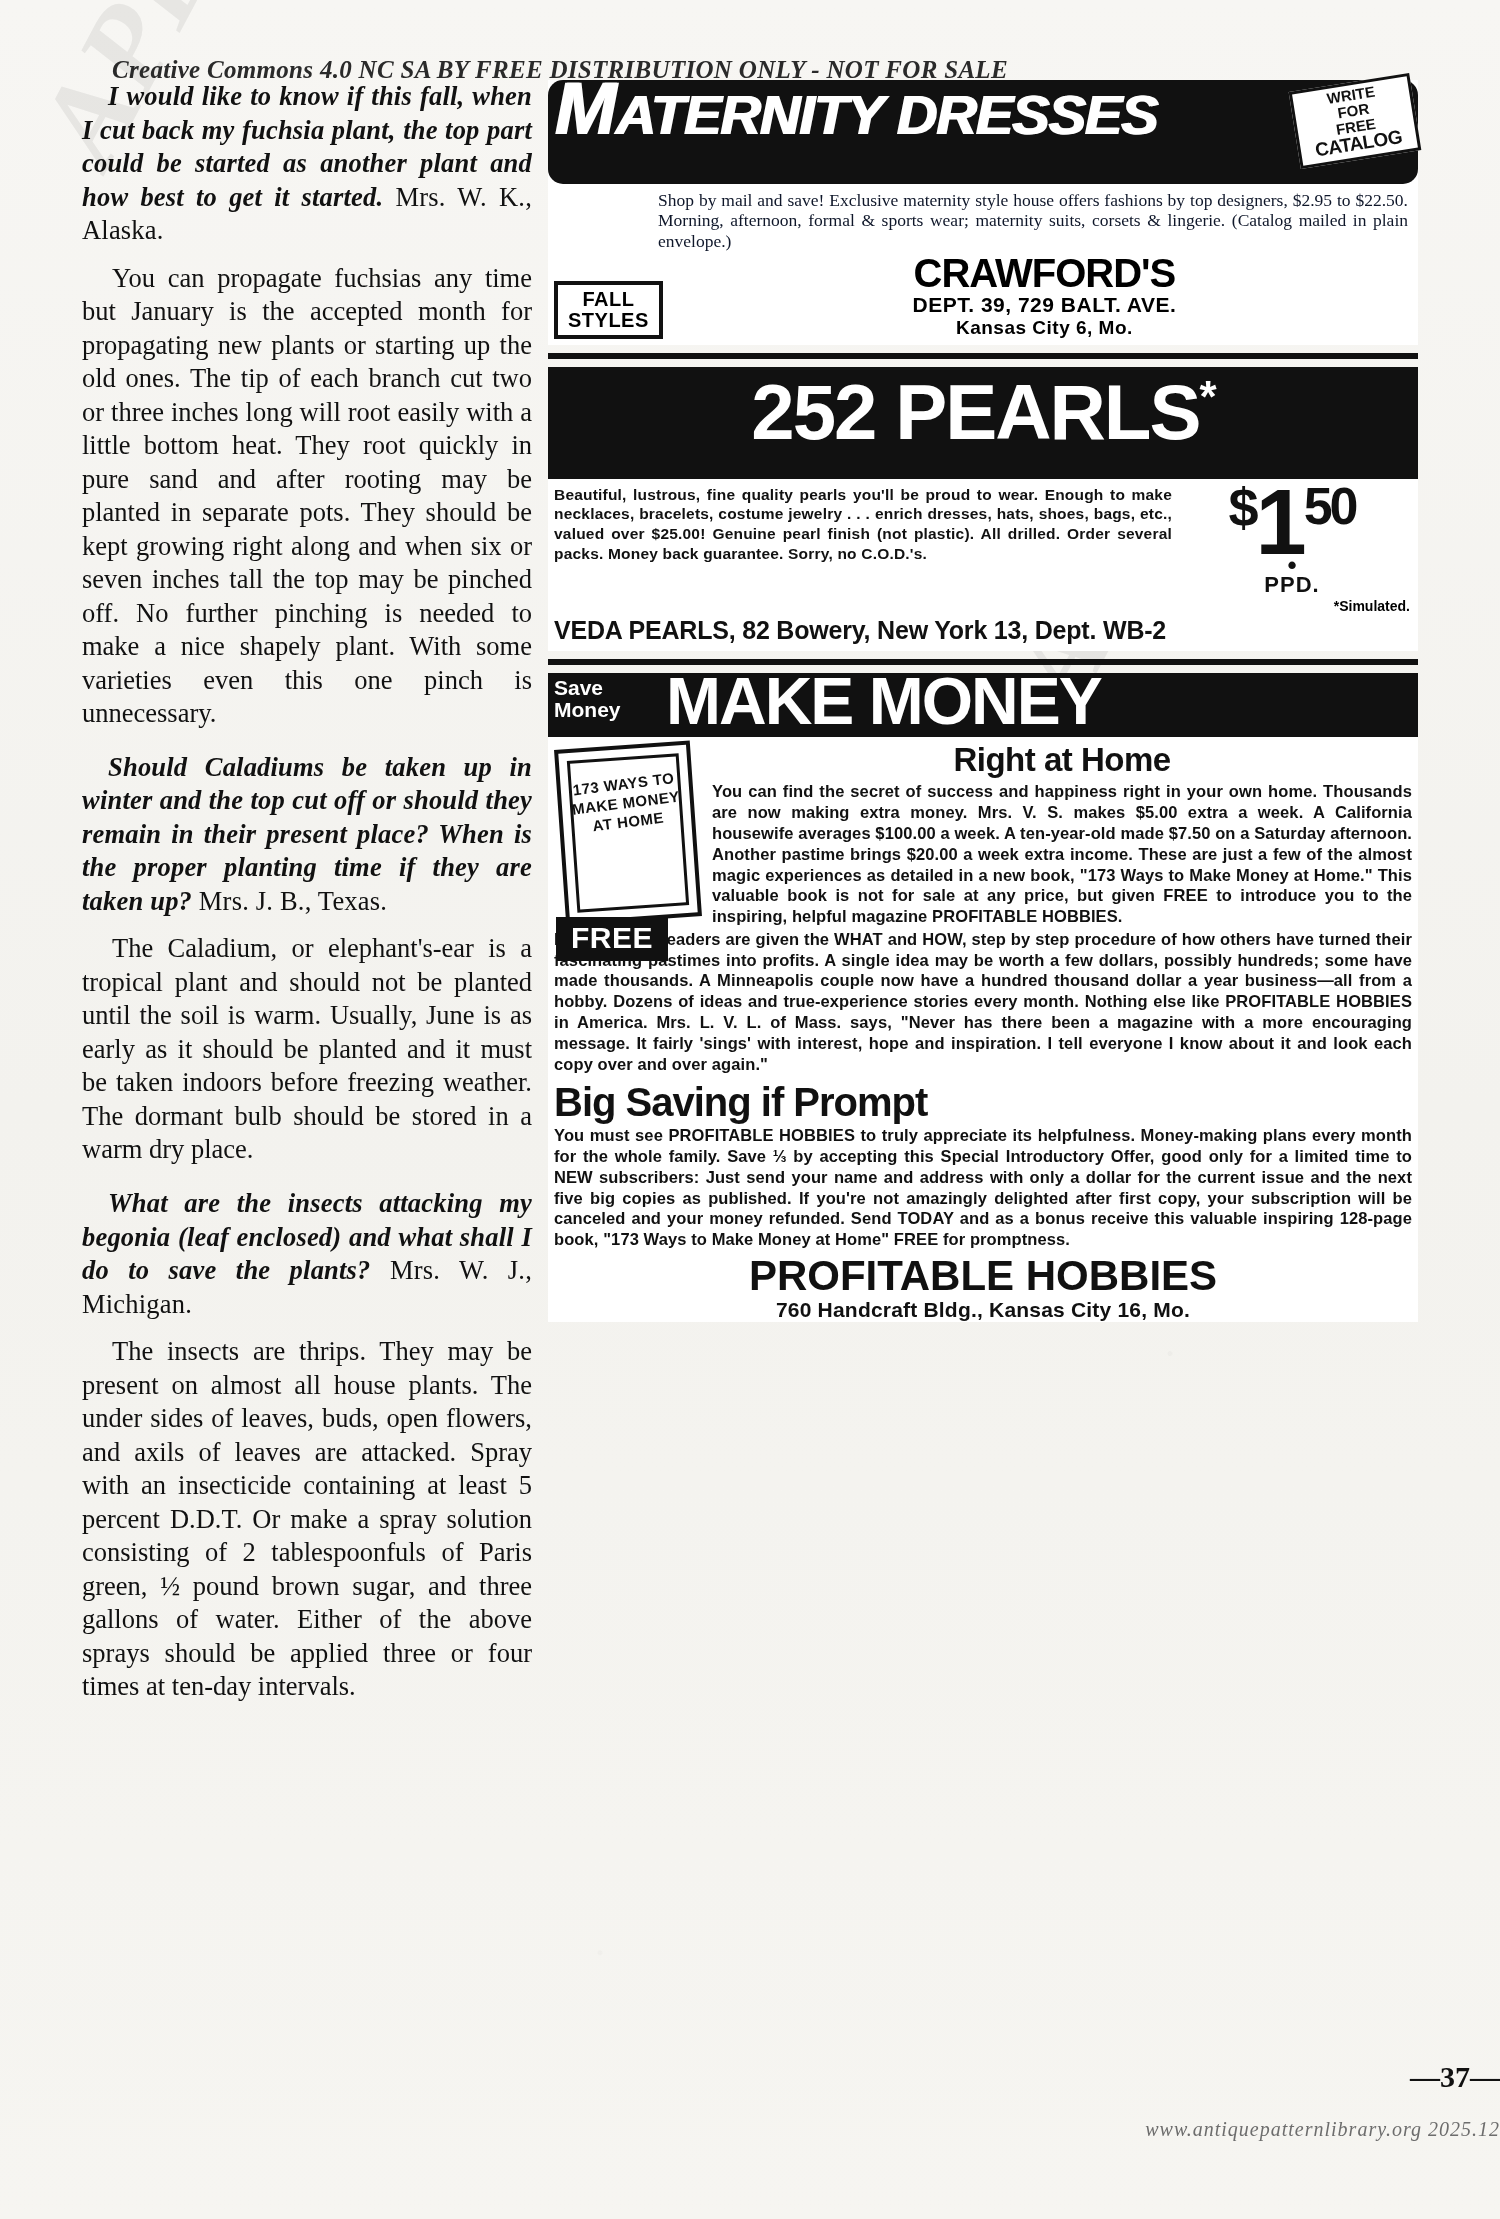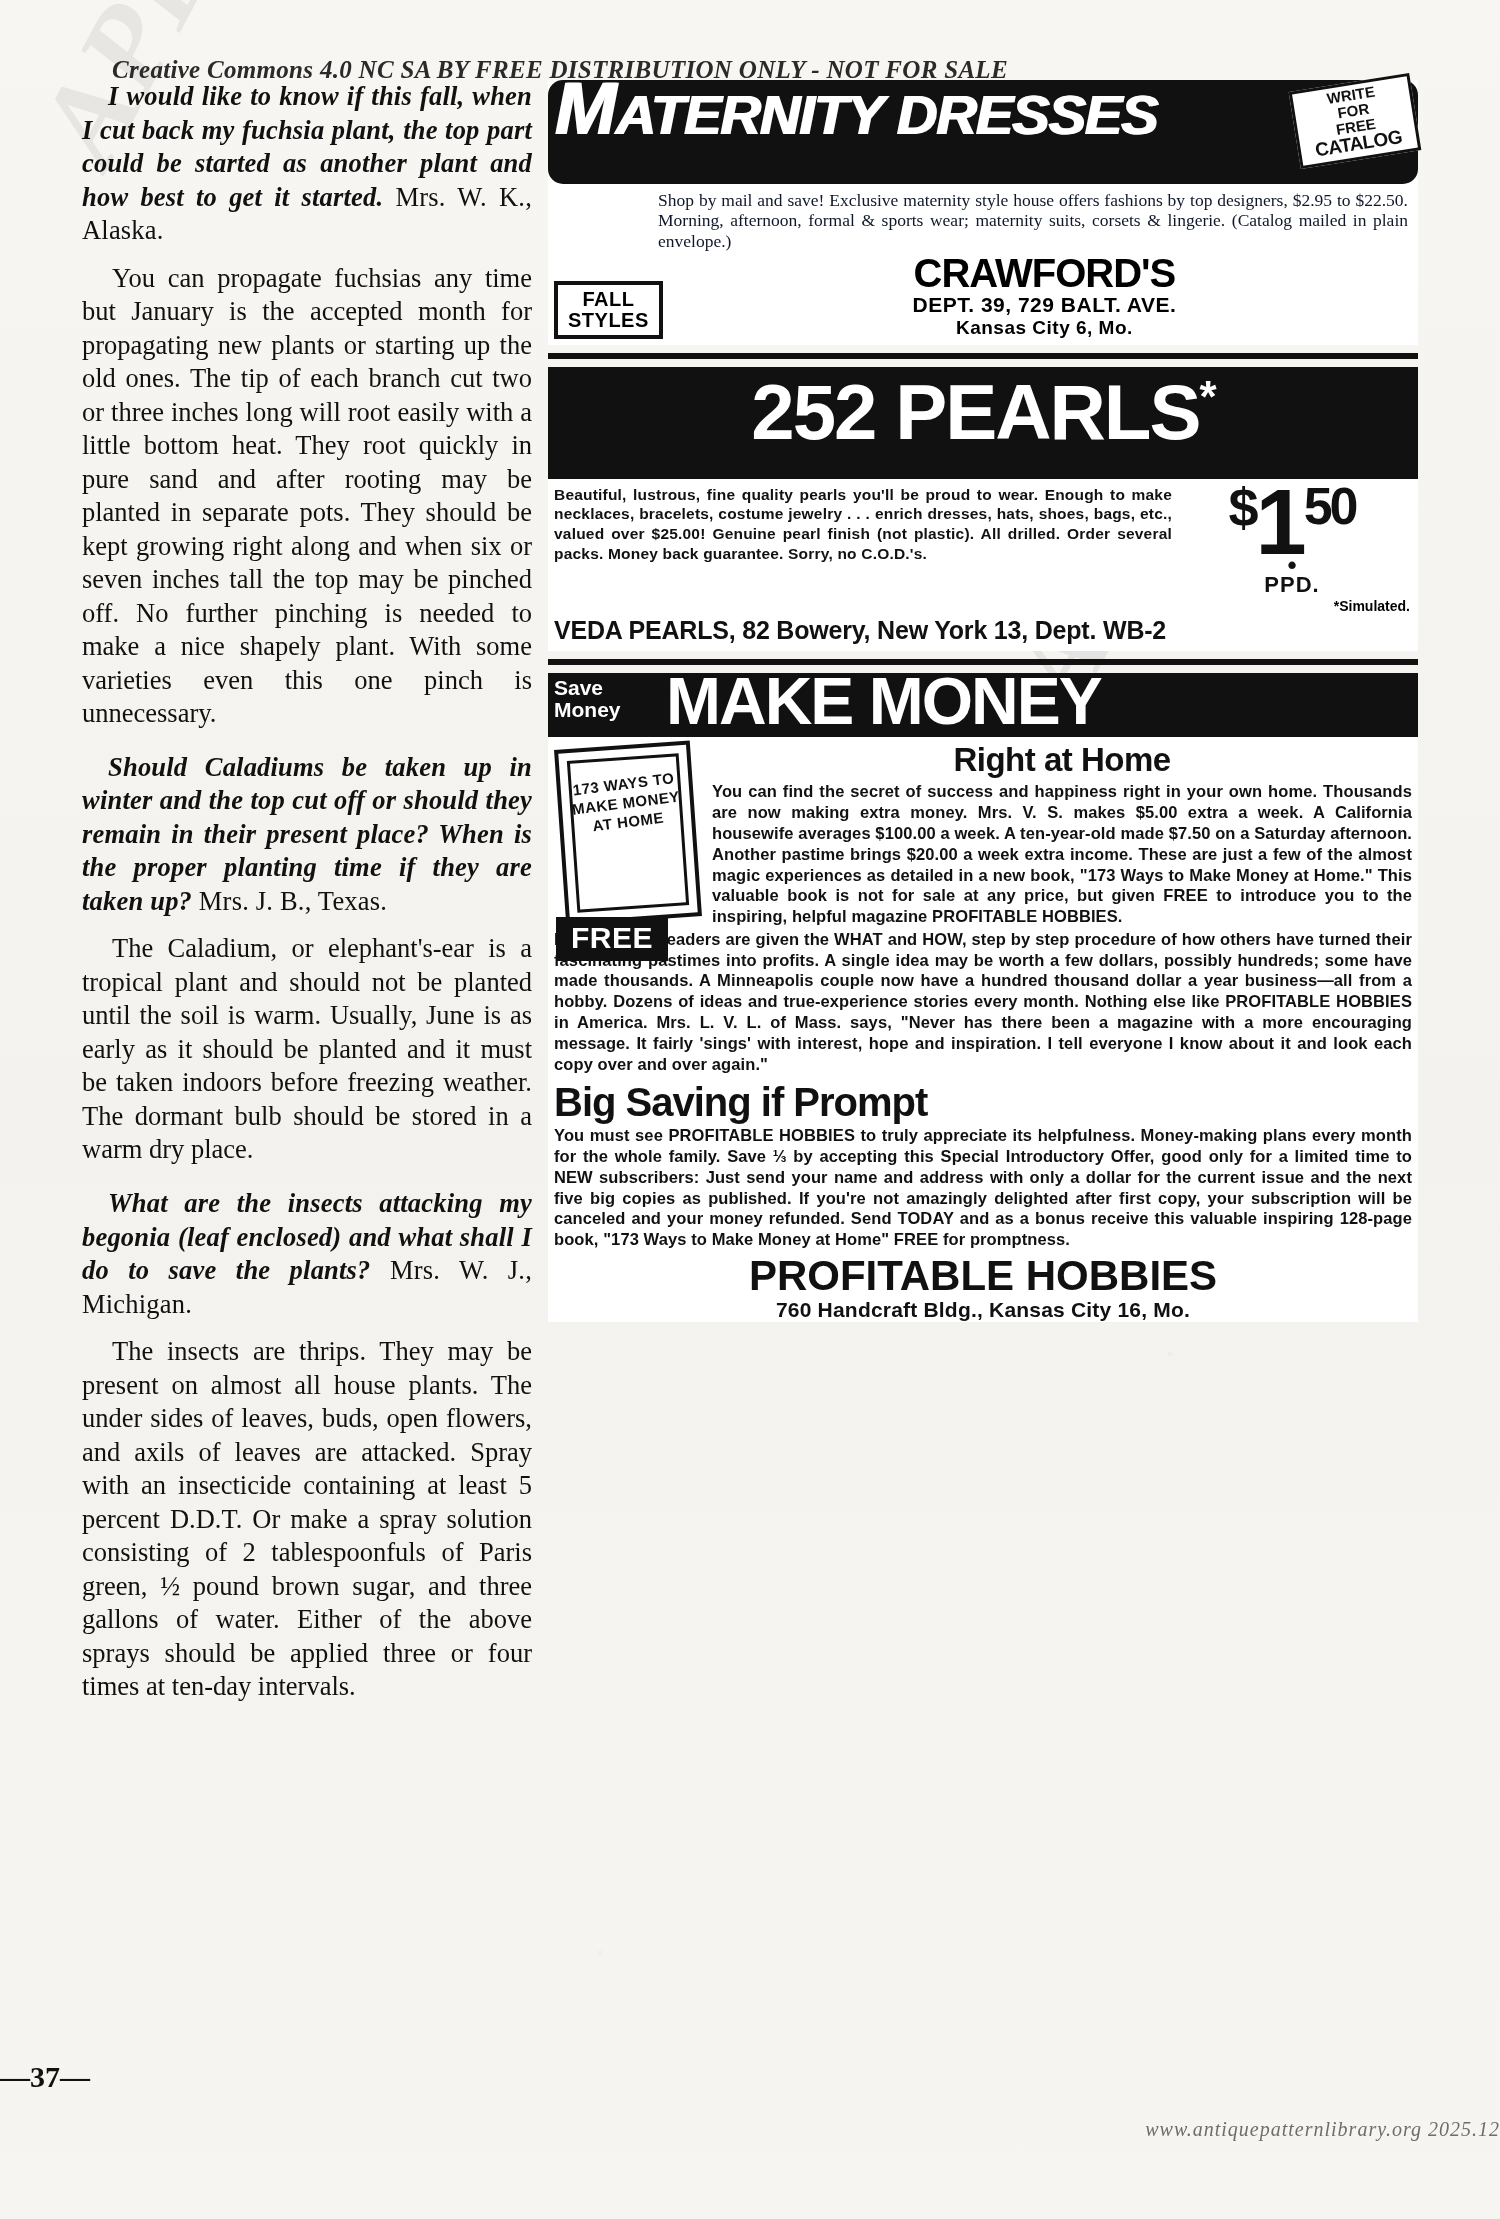--- a/index.html
+++ b/index.html
@@ -183,21 +183,21 @@
   .ad3-brand{
     text-align:center;font-family:"Liberation Sans",sans-serif;font-weight:700;
     font-size:42px;letter-spacing:0px;color:#111;line-height:1.05;margin-top:4px;
   }
   .ad3-addr{
     text-align:center;font-family:"Liberation Sans",sans-serif;font-weight:700;
     font-size:21px;letter-spacing:0.2px;color:#111;
   }
 
   .pagenum{
-    position:absolute;left:0;right:0;top:2060px;text-align:left;
+    position:absolute;left:0;right:0;top:2060px;text-align:right;
     font-family:"Liberation Serif",serif;font-weight:700;font-size:30px;color:#111;
   }
   .footer{
     position:absolute;left:0;right:0;top:2118px;text-align:right;
     font-family:"Liberation Serif",serif;font-style:italic;
     font-size:20px;color:#6d6d6d;letter-spacing:1px;
   }
 </style>
 </head>
 <body>

